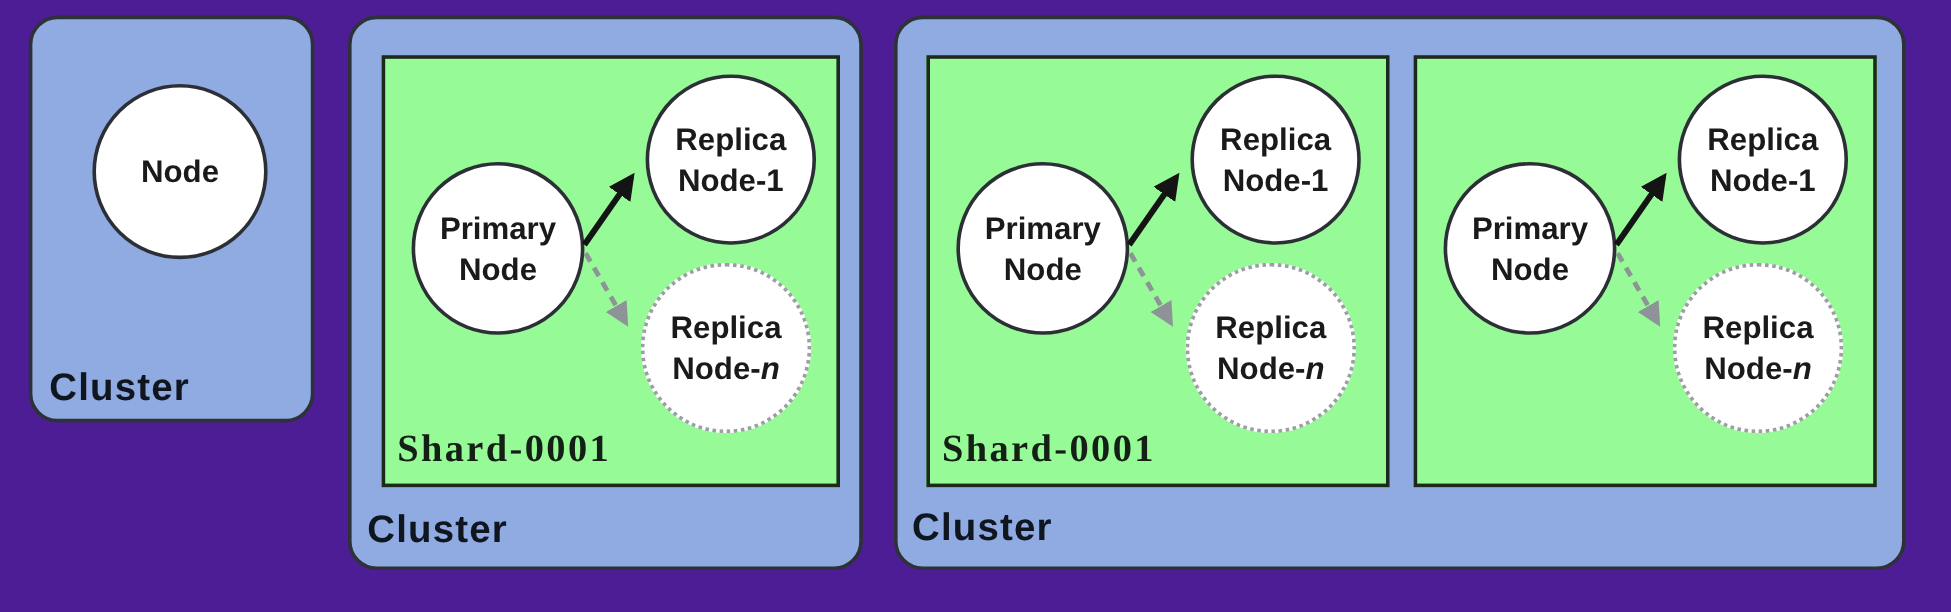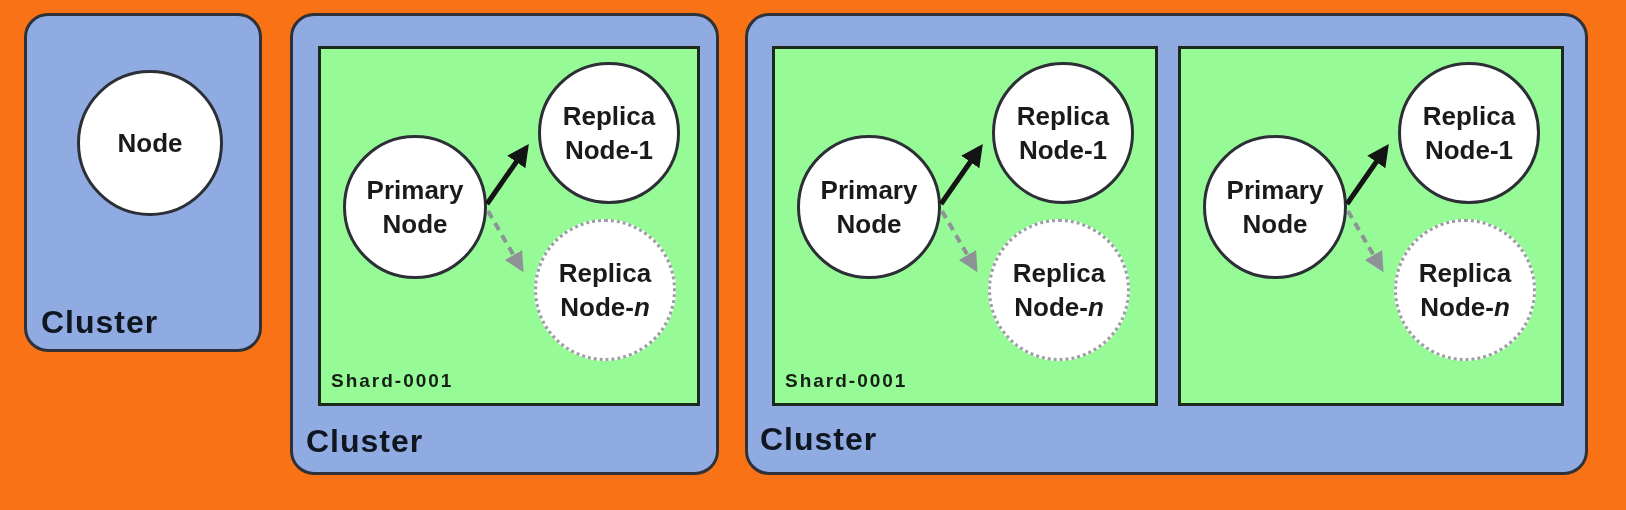--- a/index.html
+++ b/index.html
@@ -15,21 +15,21 @@
     --label-color: #10161f;
     --shard-label-color: #142015;
     --node-text-color: #1a1a1a;
   }
   * { margin: 0; padding: 0; box-sizing: border-box; }
   html, body { background: #ffffff; }
   .canvas {
     position: relative;
     width: 1626px;
     height: 510px;
-    background: #f97316;
+    background: #4c1d95;
     font-family: "Liberation Sans", sans-serif;
     overflow: hidden;
   }
   .cluster {
     position: absolute;
     background: var(--cluster-fill);
     border: 3px solid var(--cluster-border);
     border-radius: 24px;
   }
   .cluster-label {
@@ -43,23 +43,23 @@
   }
   .shard {
     position: absolute;
     background: var(--shard-fill);
     border: 3px solid var(--shard-border);
   }
   .shard-label {
     position: absolute;
     left: 10px;
     bottom: 11px;
-    font-family: Liberation Sans, sans-serif;
+    font-family: Liberation Serif, serif;
     font-weight: bold;
-    font-size: 19px;
+    font-size: 32px;
     letter-spacing: 2px;
     color: var(--shard-label-color);
   }
   .node-circle {
     position: absolute;
     background: var(--node-fill);
     border: 3px solid var(--node-border);
     border-radius: 50%;
     display: flex;
     align-items: center;

